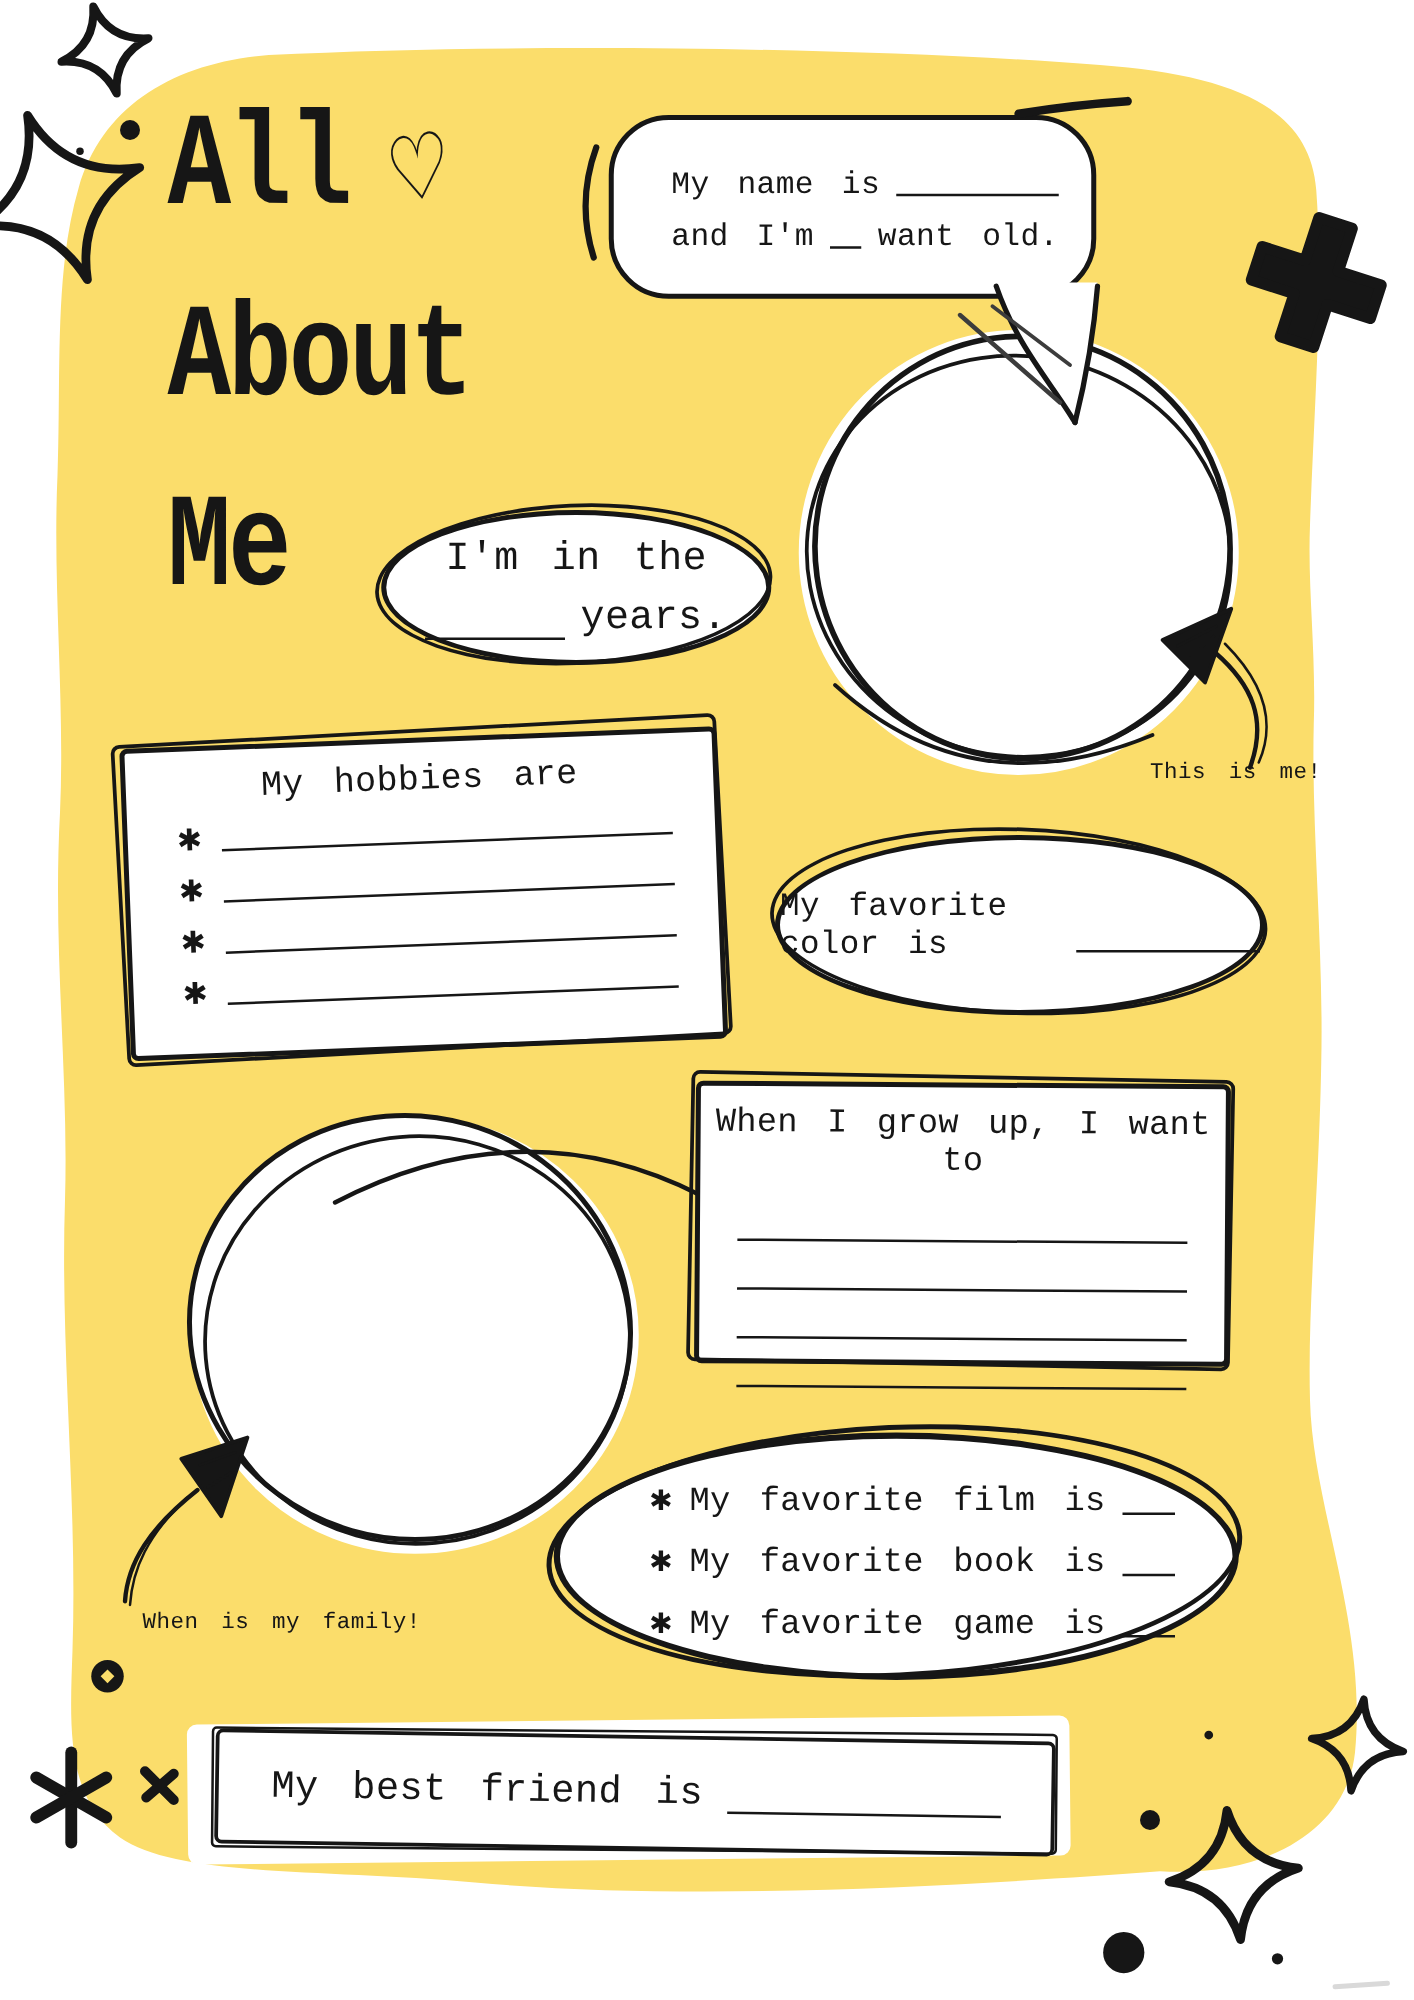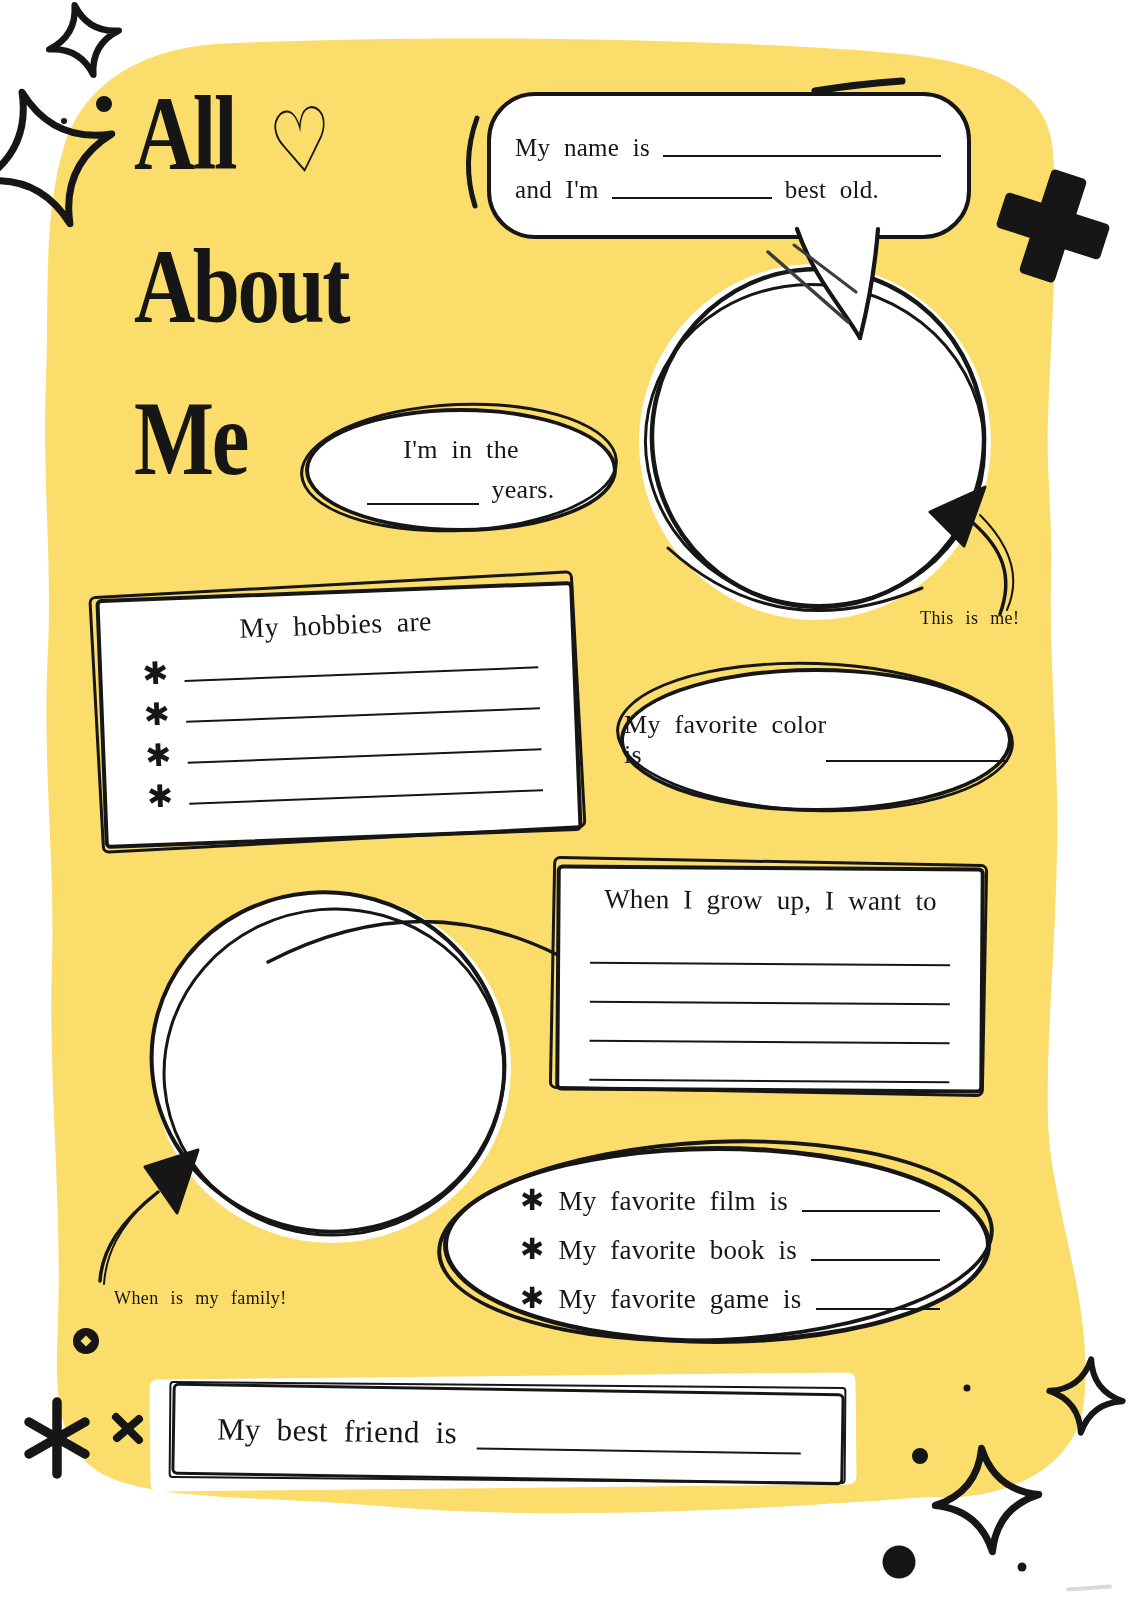--- a/index.html
+++ b/index.html
@@ -2,21 +2,21 @@
 <html style="--background: #FBDD6B; --ink: #161616; --paper: #FFFFFF; --sketch: #3C3C3C;"><head>
 <meta charset="utf-8">
 <style>
   :root{
     --background:#FBDD6B; --ink:#161616; --paper:#FFFFFF; --sketch:#3C3C3C;
   }
   html,body{margin:0;padding:0;background:#fff;}
   .page{
     position:relative;width:1131px;height:1600px;overflow:hidden;
     background:var(--paper);
-    font-family:Liberation Serif, serif;
+    font-family:Liberation Mono, monospace;
     color:var(--ink);
   }
   svg.layer{position:absolute;left:0;top:0;width:1131px;height:1600px;}
   #blob-layer{z-index:0;}
   #under-layer{z-index:1;}
   #over-layer{z-index:3;pointer-events:none;}
   .shape{position:absolute;z-index:2;box-sizing:border-box;}
 
   
   .bg-fill{fill:var(--background);}
@@ -35,36 +35,36 @@
   .title-row1{display:flex;align-items:center;gap:44px;}
   .heart{font-size:88px;font-weight:400;letter-spacing:0;transform:rotate(-8deg);margin-top:18px;}
 
   
   .blank{display:inline-block;border-bottom:2.6px solid var(--ink);}
   .row{display:flex;align-items:flex-end;}
   .nowrap{white-space:nowrap;}
 
   
   .bubble-name{
-    left:487px;top:92px;width:484px;height:147px;background:var(--paper);
+    left:487px;top:92px;width:390px;height:147px;background:var(--paper);
     border:4px solid var(--ink);border-radius:48px;
-    padding:24px 26px 0 24px;font-size:25px;word-spacing:7px;letter-spacing:.3px;
+    padding:24px 26px 0 46px;font-size:25px;word-spacing:7px;letter-spacing:.3px;
   }
   .bubble-name .row{height:42px;gap:13px;}
   .bubble-name .blank{flex:1;margin-bottom:5px;height:26px;}
   .bubble-name .blank.fixed{flex:0 1 160px;}
 
   
   .oval{background:var(--paper);border:4px solid var(--ink);border-radius:50%;}
   .oval::before{
     content:"";position:absolute;border:3px solid var(--ink);border-radius:50%;pointer-events:none;
   }
   .oval-grade{left:305px;top:408px;width:312px;height:124px;
     display:flex;flex-direction:column;align-items:center;justify-content:center;
-    font-size:26px;word-spacing:7px;letter-spacing:.3px;}
+    font-size:32px;word-spacing:7px;letter-spacing:.3px;}
   .oval-grade::before{inset:-9px -5px -4px -9px;transform:rotate(-2.5deg);}
   .oval-grade .row{gap:12px;margin-top:10px;}
   .oval-grade .blank{width:112px;height:24px;}
 
   
   .oval-color{left:620px;top:668px;width:392px;height:144px;
     display:flex;flex-direction:row;align-items:center;justify-content:center;
     font-size:26px;word-spacing:7px;letter-spacing:.3px;}
   .oval-color::before{inset:-10px -6px -4px -8px;transform:rotate(2deg);}
   .oval-color .blank{width:210px;height:24px;margin-top:18px;}
@@ -179,21 +179,21 @@
   </div>
 
   <div class="shape bubble-name">
     <div class="row">
       <span class="nowrap">My name is</span>
       <span class="blank"></span>
     </div>
     <div class="row">
       <span class="nowrap">and I'm</span>
       <span class="blank fixed"></span>
-      <span class="nowrap">best old.</span>
+      <span class="nowrap">want old.</span>
     </div>
   </div>
 
   <div class="shape oval oval-grade">
     <span>I'm in the</span>
     <div class="row">
       <span class="blank"></span>
       <span>years.</span>
     </div>
   </div>

